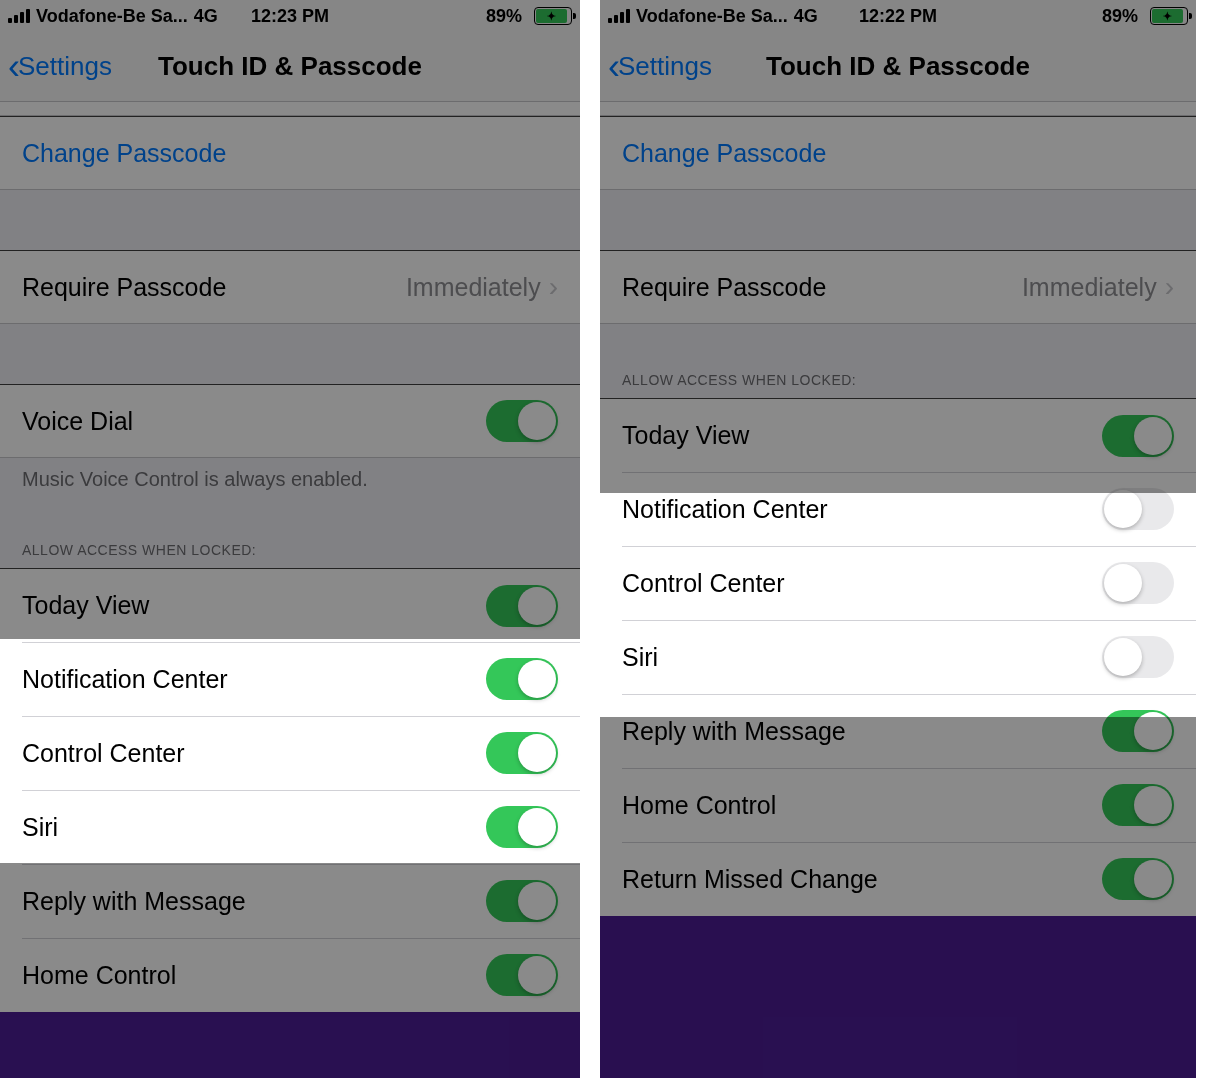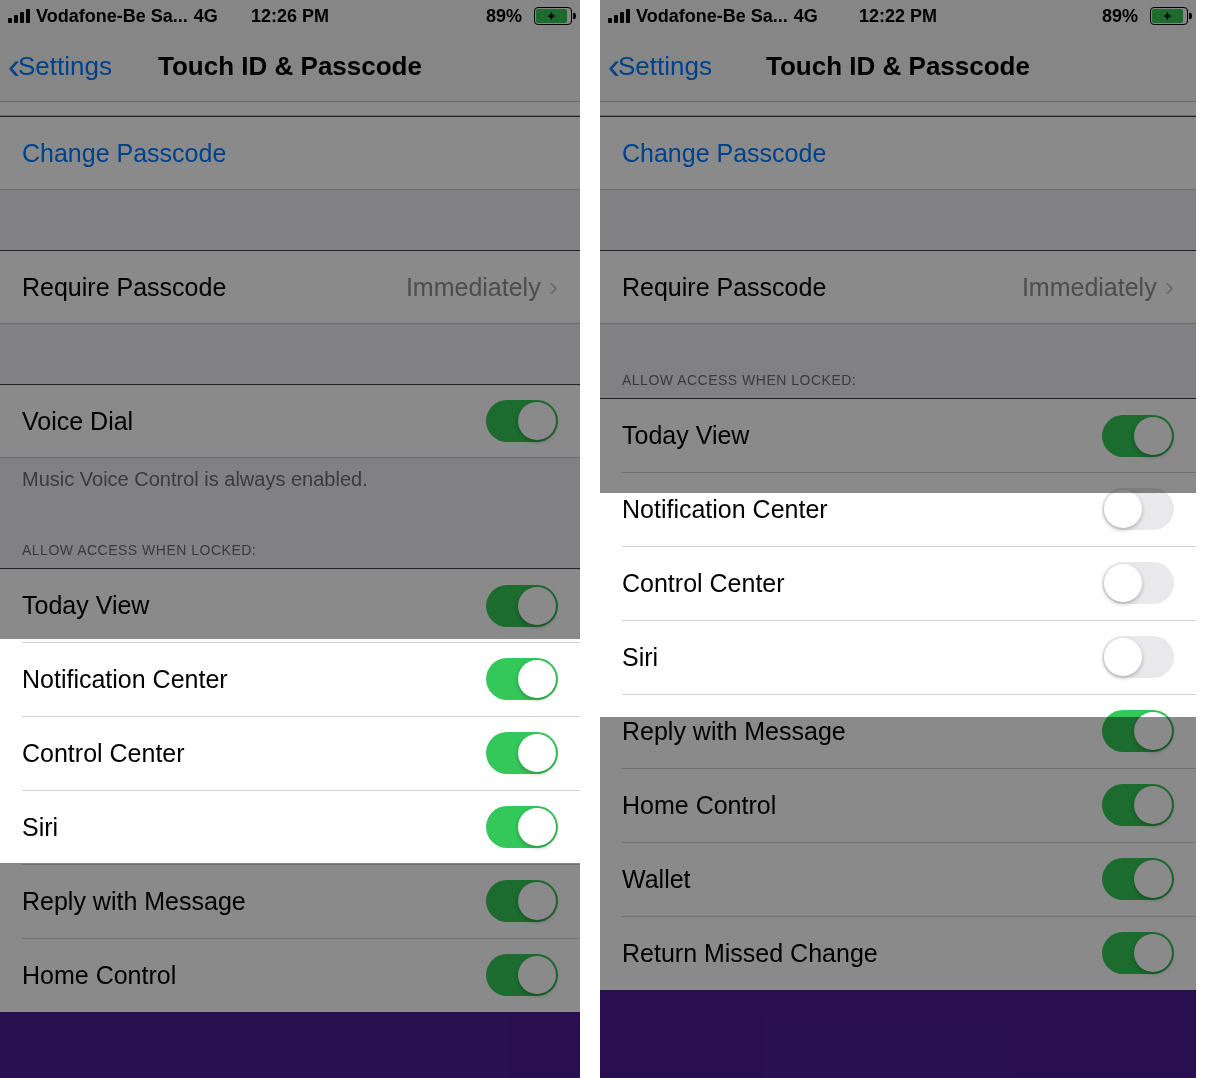--- a/index.html
+++ b/index.html
@@ -218,21 +218,21 @@
     <div class="sb-left">
       <div class="signal-bars">
           <span></span>
           <span></span>
           <span></span>
           <span></span>
         </div>
       <span>Vodafone-Be Sa...</span>
       <span>4G</span>
     </div>
-    <div class="sb-center">12:26 PM</div>
+    <div class="sb-center">12:23 PM</div>
     <div class="sb-right">
       <span>89%</span>
       <div class="battery">
           <div class="fill">
             <span class="bolt">✦</span>
           </div>
         </div>
     </div>
   </div>
 
@@ -389,25 +389,19 @@
           <div class="knob"></div>
         </div>
     </div>
     <div class="cell">
       <span>Home Control</span>
       <div class="toggle on">
           <div class="knob"></div>
         </div>
     </div>
     <div class="cell">
-      <span>Wallet</span>
-      <div class="toggle on">
-          <div class="knob"></div>
-        </div>
-    </div>
-    <div class="cell">
       <span>Return Missed Change</span>
       <div class="toggle on">
           <div class="knob"></div>
         </div>
     </div>
   </div>
 </div>
 
 </body></html>

